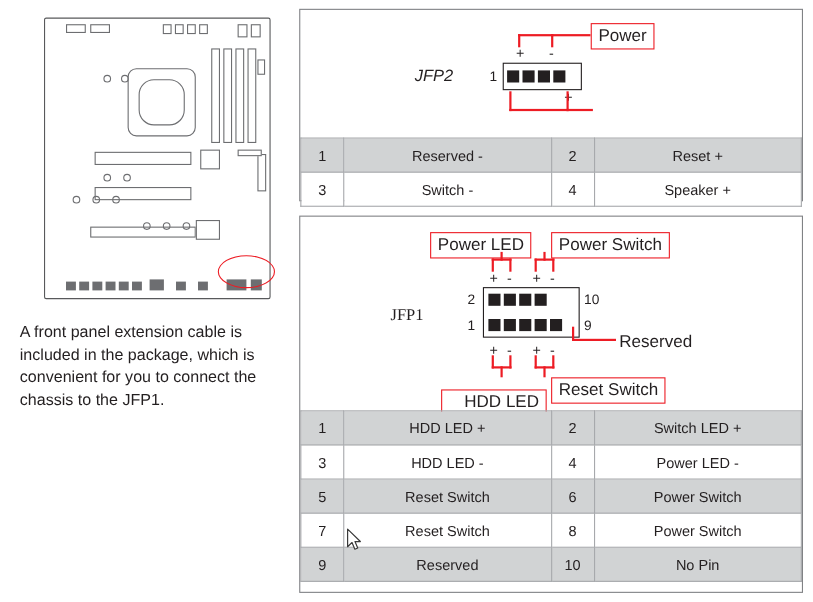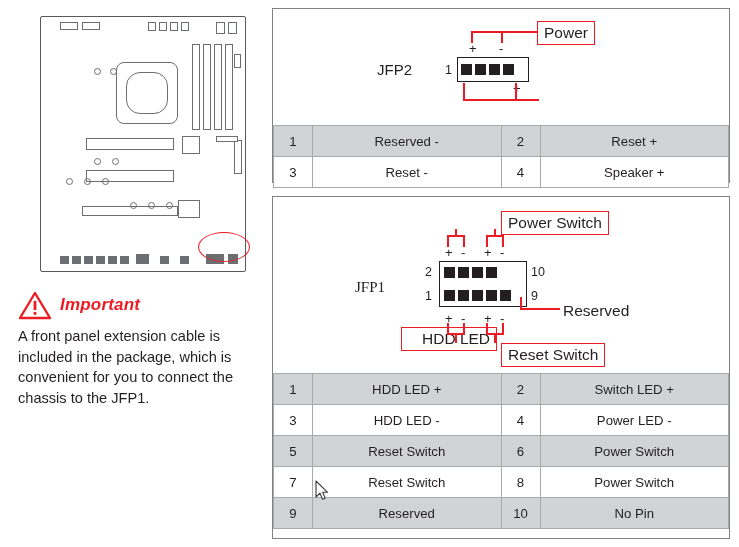--- a/index.html
+++ b/index.html
@@ -278,36 +278,28 @@
     <div class="mb-part mb-fill" style="left:116px; top:244px; width:13px; height:10px;"></div>
     <div class="mb-part mb-fill" style="left:140px; top:246px; width:9px; height:8px;"></div>
     <div class="mb-part mb-fill" style="left:160px; top:246px; width:9px; height:8px;"></div>
     <div class="mb-part mb-fill" style="left:186px; top:244px; width:18px; height:10px;"></div>
     <div class="mb-part mb-fill" style="left:208px; top:244px; width:10px; height:10px;"></div>
 
     <div id="mb-highlight"></div>
   </div>
 
   <div id="important-block">
-    <div id="important-head">
-      <svg id="warn-icon" viewBox="0 0 34 30">
-        <path d="M17 3 L32 28 L2 28 Z" fill="none" stroke="#ed1c24" stroke-width="2.4" stroke-linejoin="round"></path>
-        <rect x="15.6" y="11" width="2.8" height="9" fill="#ed1c24"></rect>
-        <rect x="15.6" y="22" width="2.8" height="2.8" fill="#ed1c24"></rect>
-      </svg>
-      <span id="important-title">Important</span>
-    </div>
     <div id="important-text">A front panel extension cable is included in the package, which is convenient for you to connect the chassis to the JFP1.</div>
   </div>
 </div>
 
 <div class="panel" id="panel-jfp2">
   <div class="diagram" id="jfp2-diagram">
 
-    <span class="conn-label" style="left:104px; top:52px;">JFP2</span>
+    <span class="conn-label" style="left:104px; top:52px;font-style:italic;">JFP2</span>
     <span class="pinnum" style="left:172px; top:54px;">1</span>
 
     <div class="pinblock" style="left:184px; top:48px; width:72px; height:25px;">
       <div class="pin"></div>
       <div class="pin"></div>
       <div class="pin"></div>
       <div class="pin"></div>
     </div>
 
     <span class="sign" style="left:196px; top:34px;">+</span>
@@ -330,35 +322,36 @@
     <table>
       <tbody>
         <tr>
           <td class="num shade">1</td>
           <td class="shade">Reserved -</td>
           <td class="num shade">2</td>
           <td class="shade">Reset +</td>
         </tr>
         <tr>
           <td class="num white">3</td>
-          <td class="white">Reset -</td>
+          <td class="white">Switch -</td>
           <td class="num white">4</td>
           <td class="white">Speaker +</td>
         </tr>
       </tbody>
     </table>
   </div>
 </div>
 
 <div class="panel" id="panel-jfp1">
   <div class="diagram" id="jfp1-diagram">
 
+    <span class="callout" style="left:118px; top:14px;">Power LED</span>
     <span class="callout" style="left:228px; top:14px;">Power Switch</span>
 
-    <span class="callout" style="left:128px; top:130px;padding-left:20px;">HDD LED</span>
+    <span class="callout" style="left:128px; top:157px;padding-left:20px;">HDD LED</span>
     <span class="callout" style="left:228px; top:146px;">Reset Switch</span>
 
     <span class="plain-label" style="left:290px; top:105px;">Reserved</span>
 
     <span class="conn-label" style="left:82px; top:82px;font-family:Liberation Serif, serif;">JFP1</span>
 
     <span class="pinnum" style="left:152px; top:68px;">2</span>
     <span class="pinnum" style="left:152px; top:92px;">1</span>
     <span class="pinnum" style="left:258px; top:68px;">10</span>
     <span class="pinnum" style="left:258px; top:92px;">9</span>

